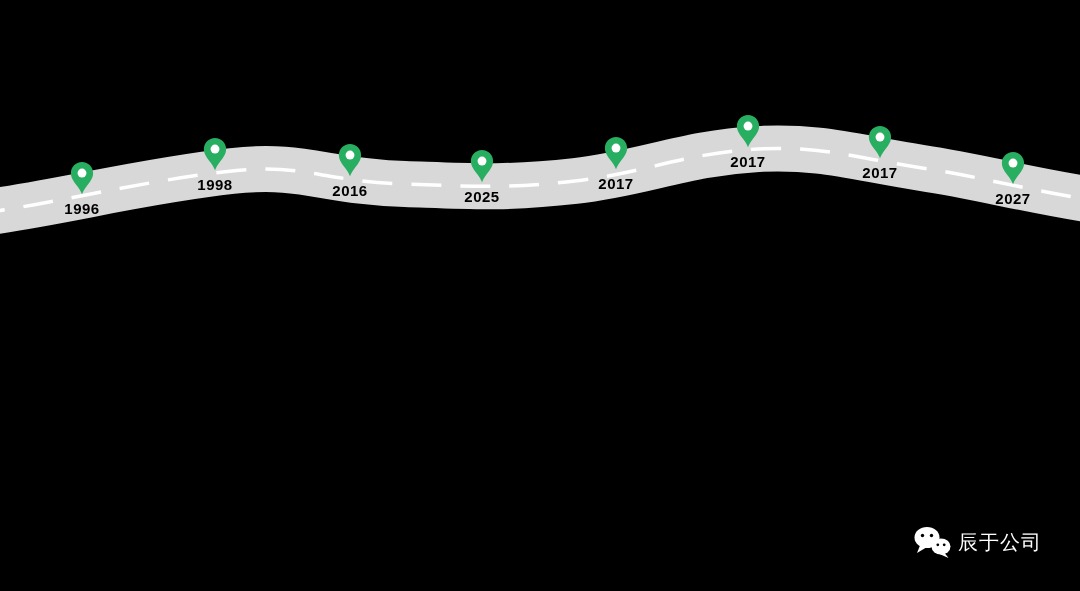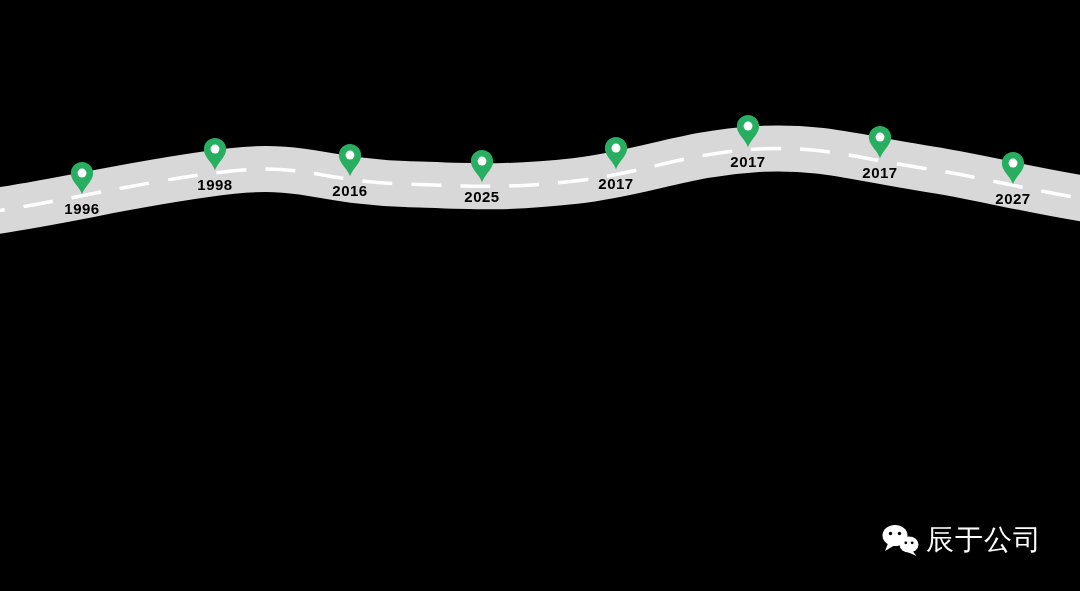--- a/index.html
+++ b/index.html
@@ -53,21 +53,21 @@
   #footer-brand {
     position: absolute;
     right: 38px;
     bottom: 32px;
     display: flex;
     align-items: center;
     gap: 7px;
   }
   #footer-brand .brand-text {
     color: #fff;
-    font-size: 28px;
+    font-size: 20px;
     letter-spacing: 1px;
   }
 </style>
 </head>
 <body>
 
 <div id="canvas">
 
   <svg id="road-svg" width="1080" height="591" viewBox="0 0 1080 591">
     <path d="M -25 214

